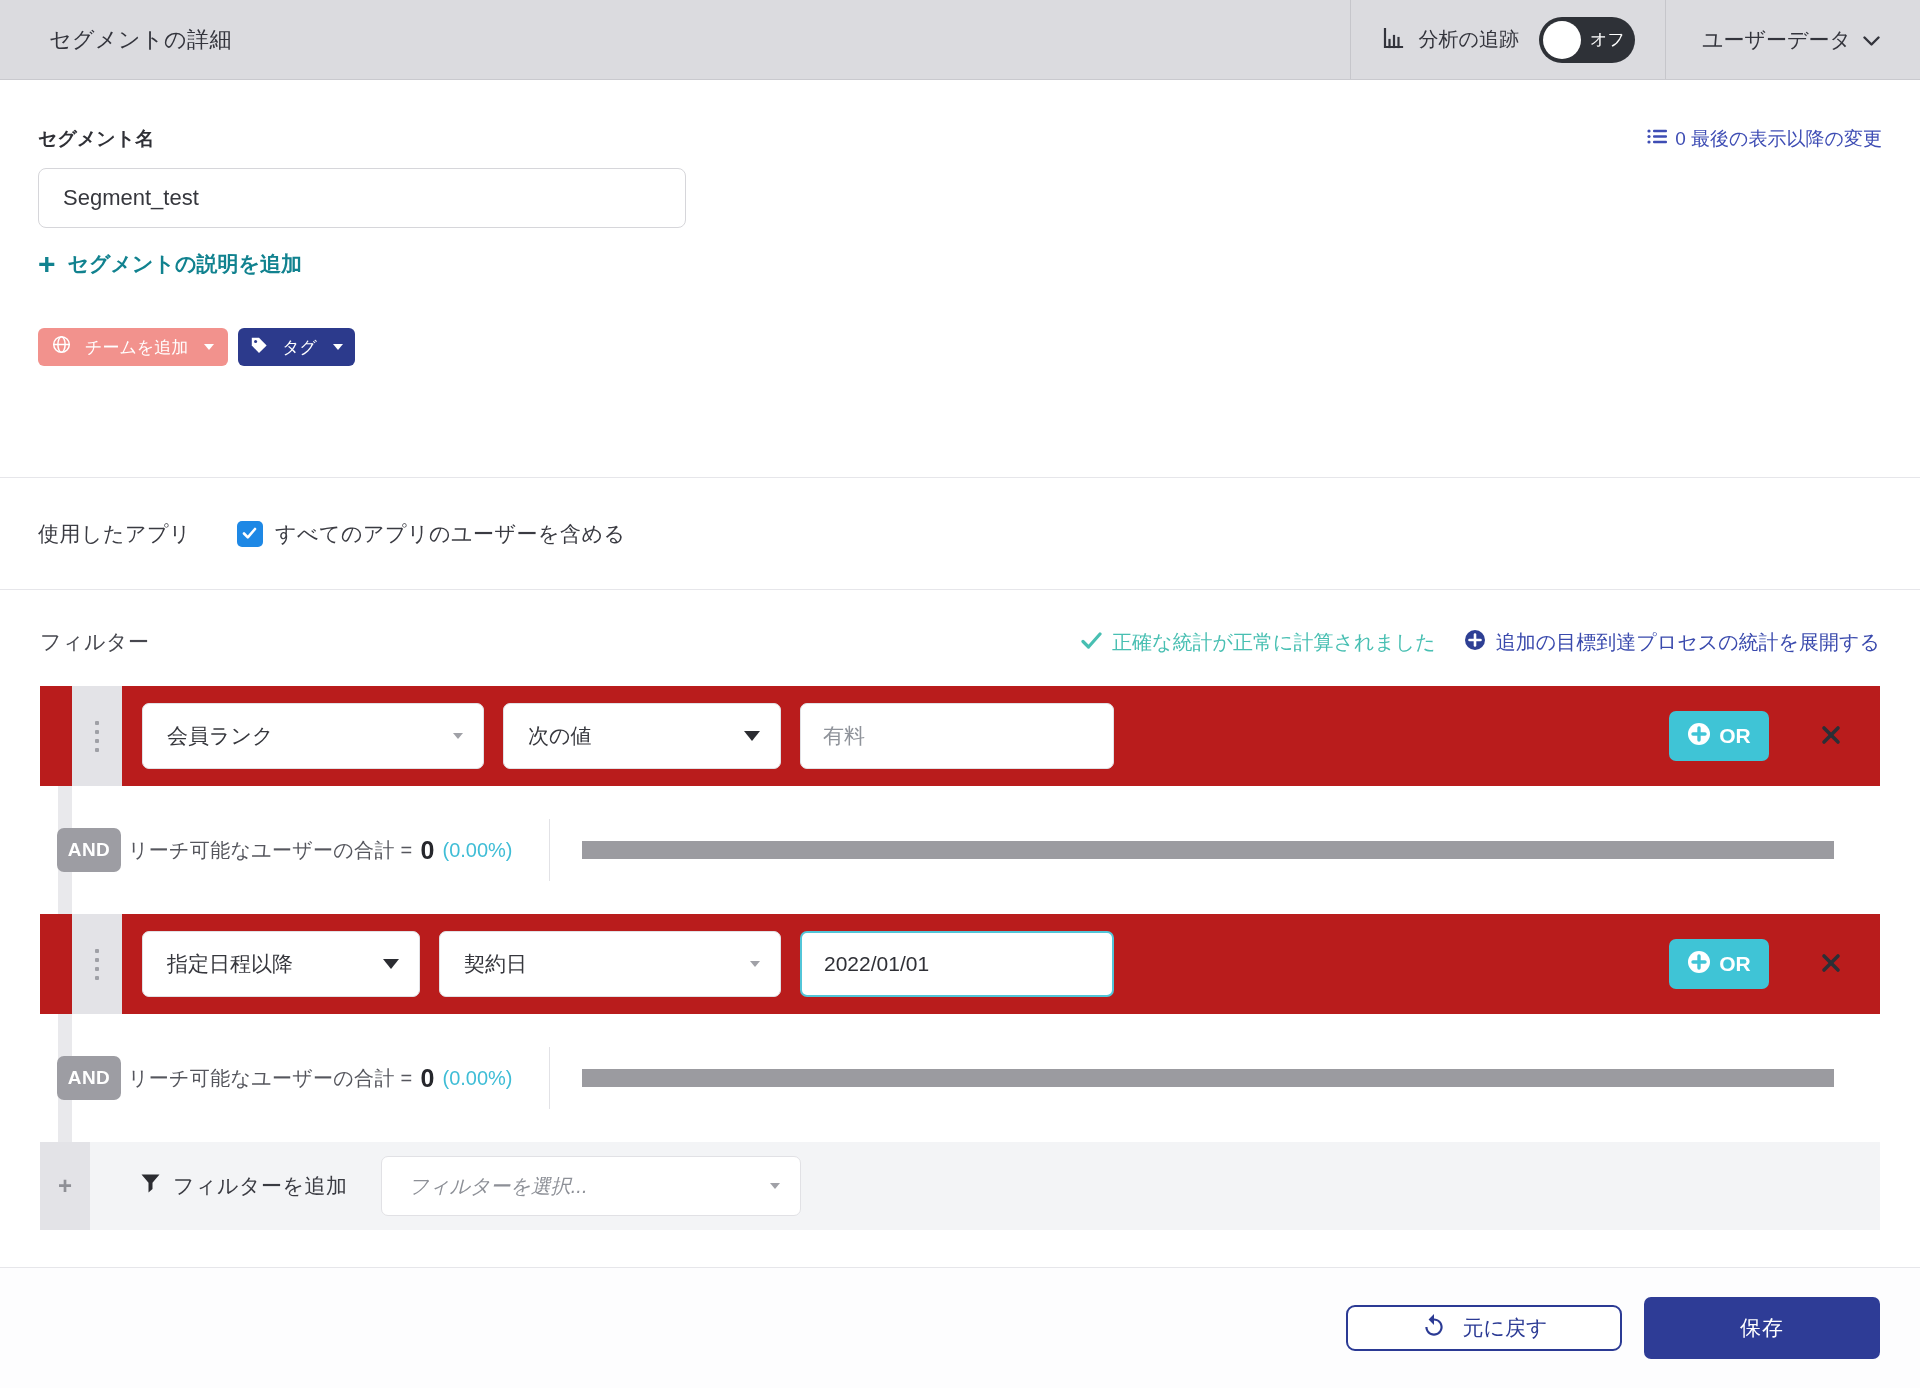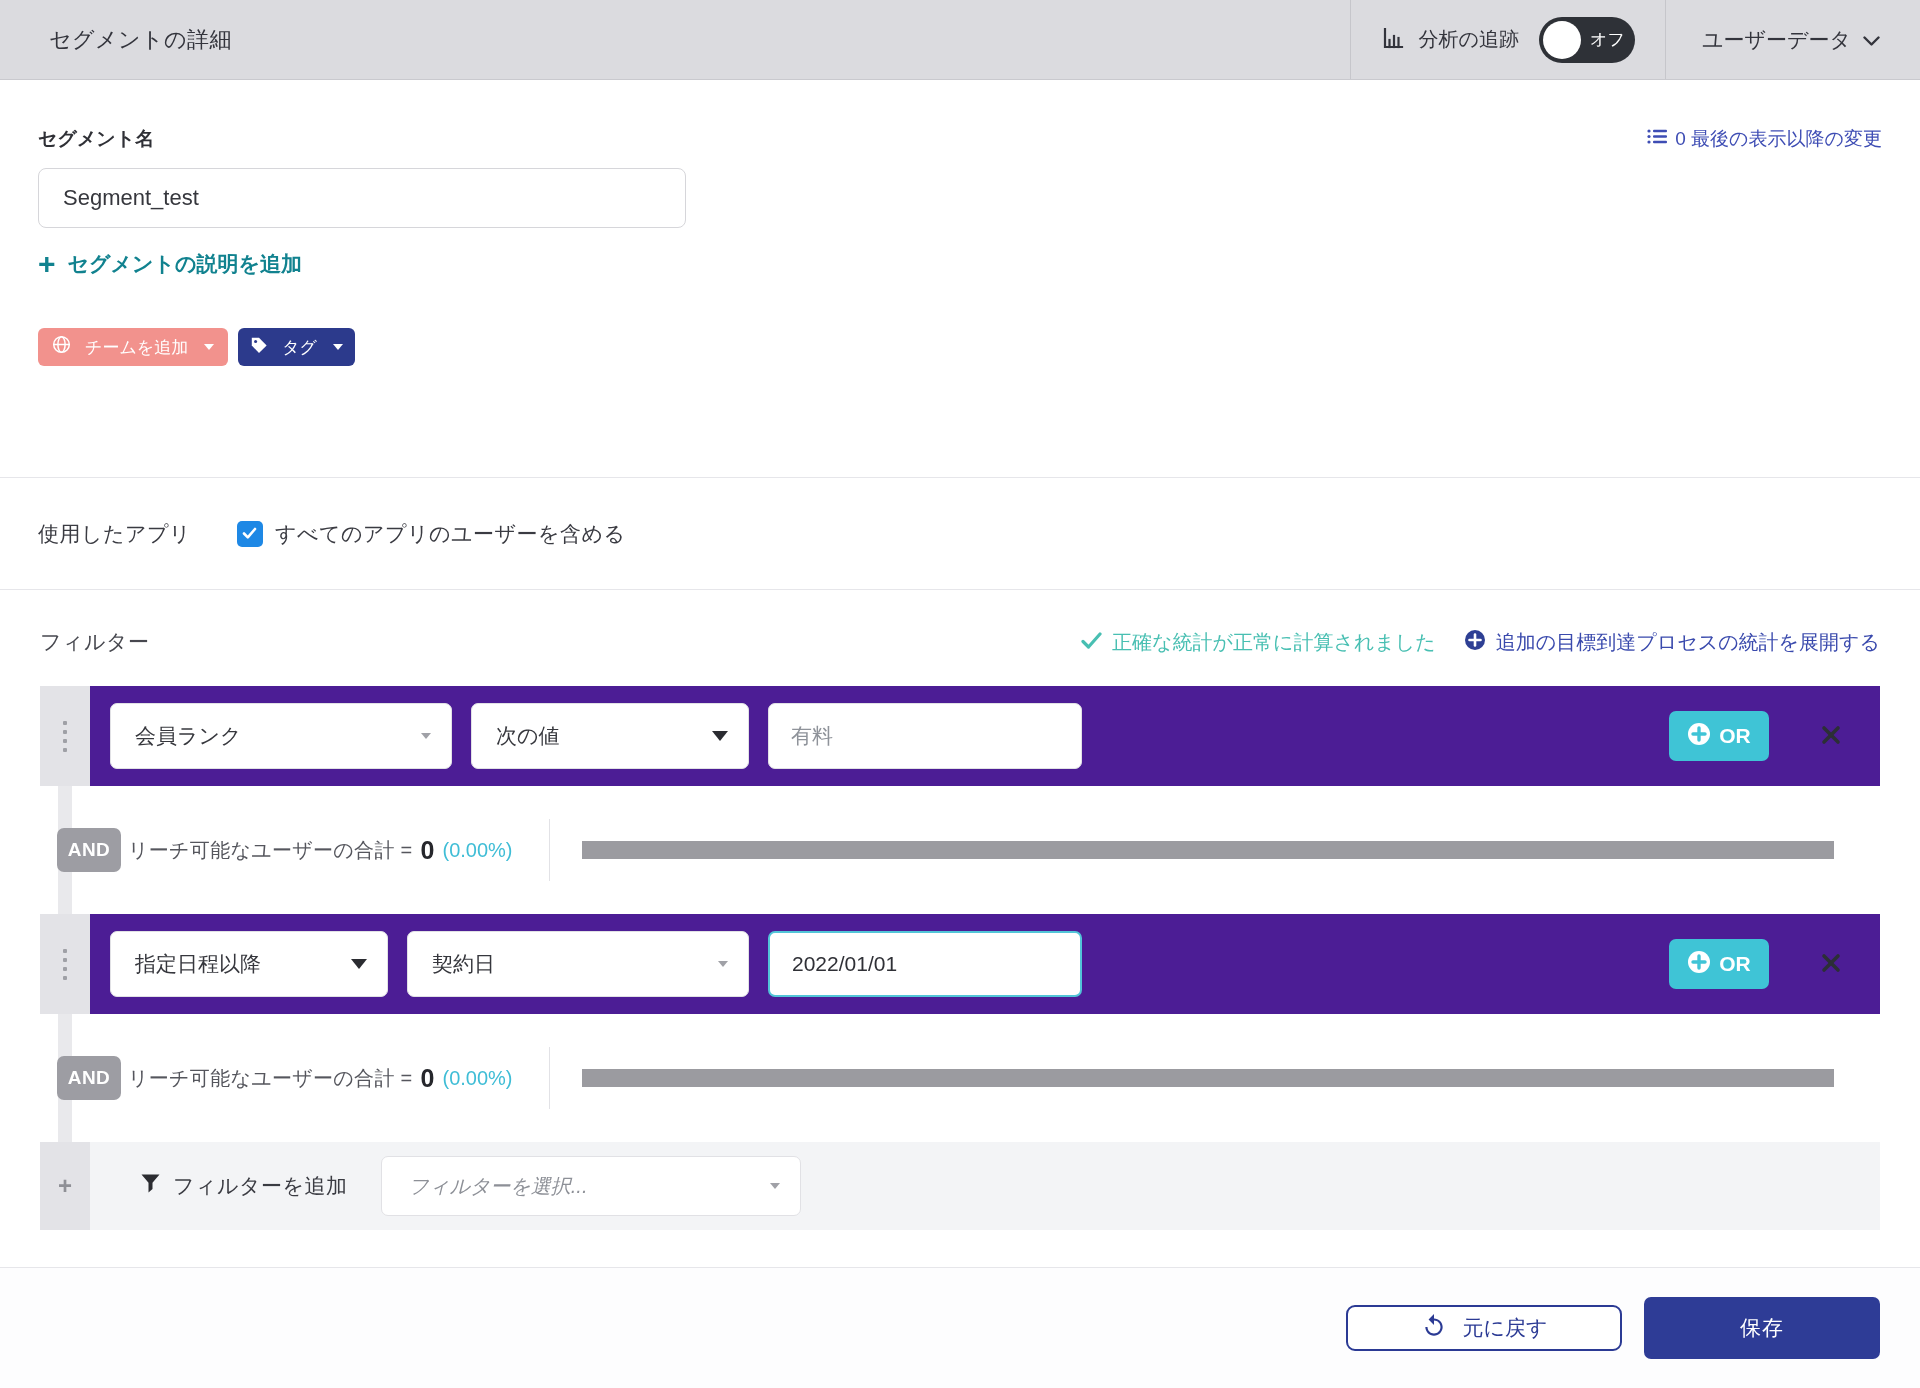--- a/index.html
+++ b/index.html
@@ -42,21 +42,21 @@
   .chk-label { font-size:21px; color:#3a3b42; letter-spacing:.5px; }
 
   
   .filters-section { flex:1 1 auto; padding:38px 40px 0 40px; border-bottom:1px solid #e6e6ea; }
   .filters-header { display:flex; justify-content:space-between; align-items:center; margin-bottom:30px; }
   .filters-title { font-size:21px; color:#47484f; letter-spacing:.5px; }
   .fh-right { display:flex; align-items:center; gap:28px; }
   .stats-ok { display:flex; align-items:center; gap:10px; color:#48bfb2; font-size:20px; }
   .expand-link { display:flex; align-items:center; gap:10px; color:#3a4aad; font-size:20px; cursor:pointer; }
 
-  .frow { display:flex; height:100px; background:#4c1d95; }
+  .frow { display:flex; height:100px; background:#b91c1c;padding-left:32px; }
   .drag-col { width:50px; background:#e3e3e7; display:flex; align-items:center; justify-content:center; cursor:grab; flex:0 0 auto; }
   .dots { display:flex; flex-direction:column; gap:5px; }
   .dots i { width:4px; height:4px; background:#9fa0a6; border-radius:1px; display:block; }
   .frow-body { flex:1; display:flex; align-items:center; padding:0 38px 0 20px; gap:19px; }
   .dd { height:66px; background:#fff; border:1px solid #e1e1e5; border-radius:7px; display:flex; align-items:center; justify-content:space-between; padding:0 20px 0 24px; cursor:pointer; }
   .dd .dd-text { font-size:21px; color:#36373d; }
   .dd-field { width:342px; }
   .dd-op { width:278px; }
   .caret-sm { width:0; height:0; border-left:5px solid transparent; border-right:5px solid transparent; border-top:6px solid #a0a1a7; }
   .caret-bold { width:0; height:0; border-left:8px solid transparent; border-right:8px solid transparent; border-top:10px solid #2b2c31; }

